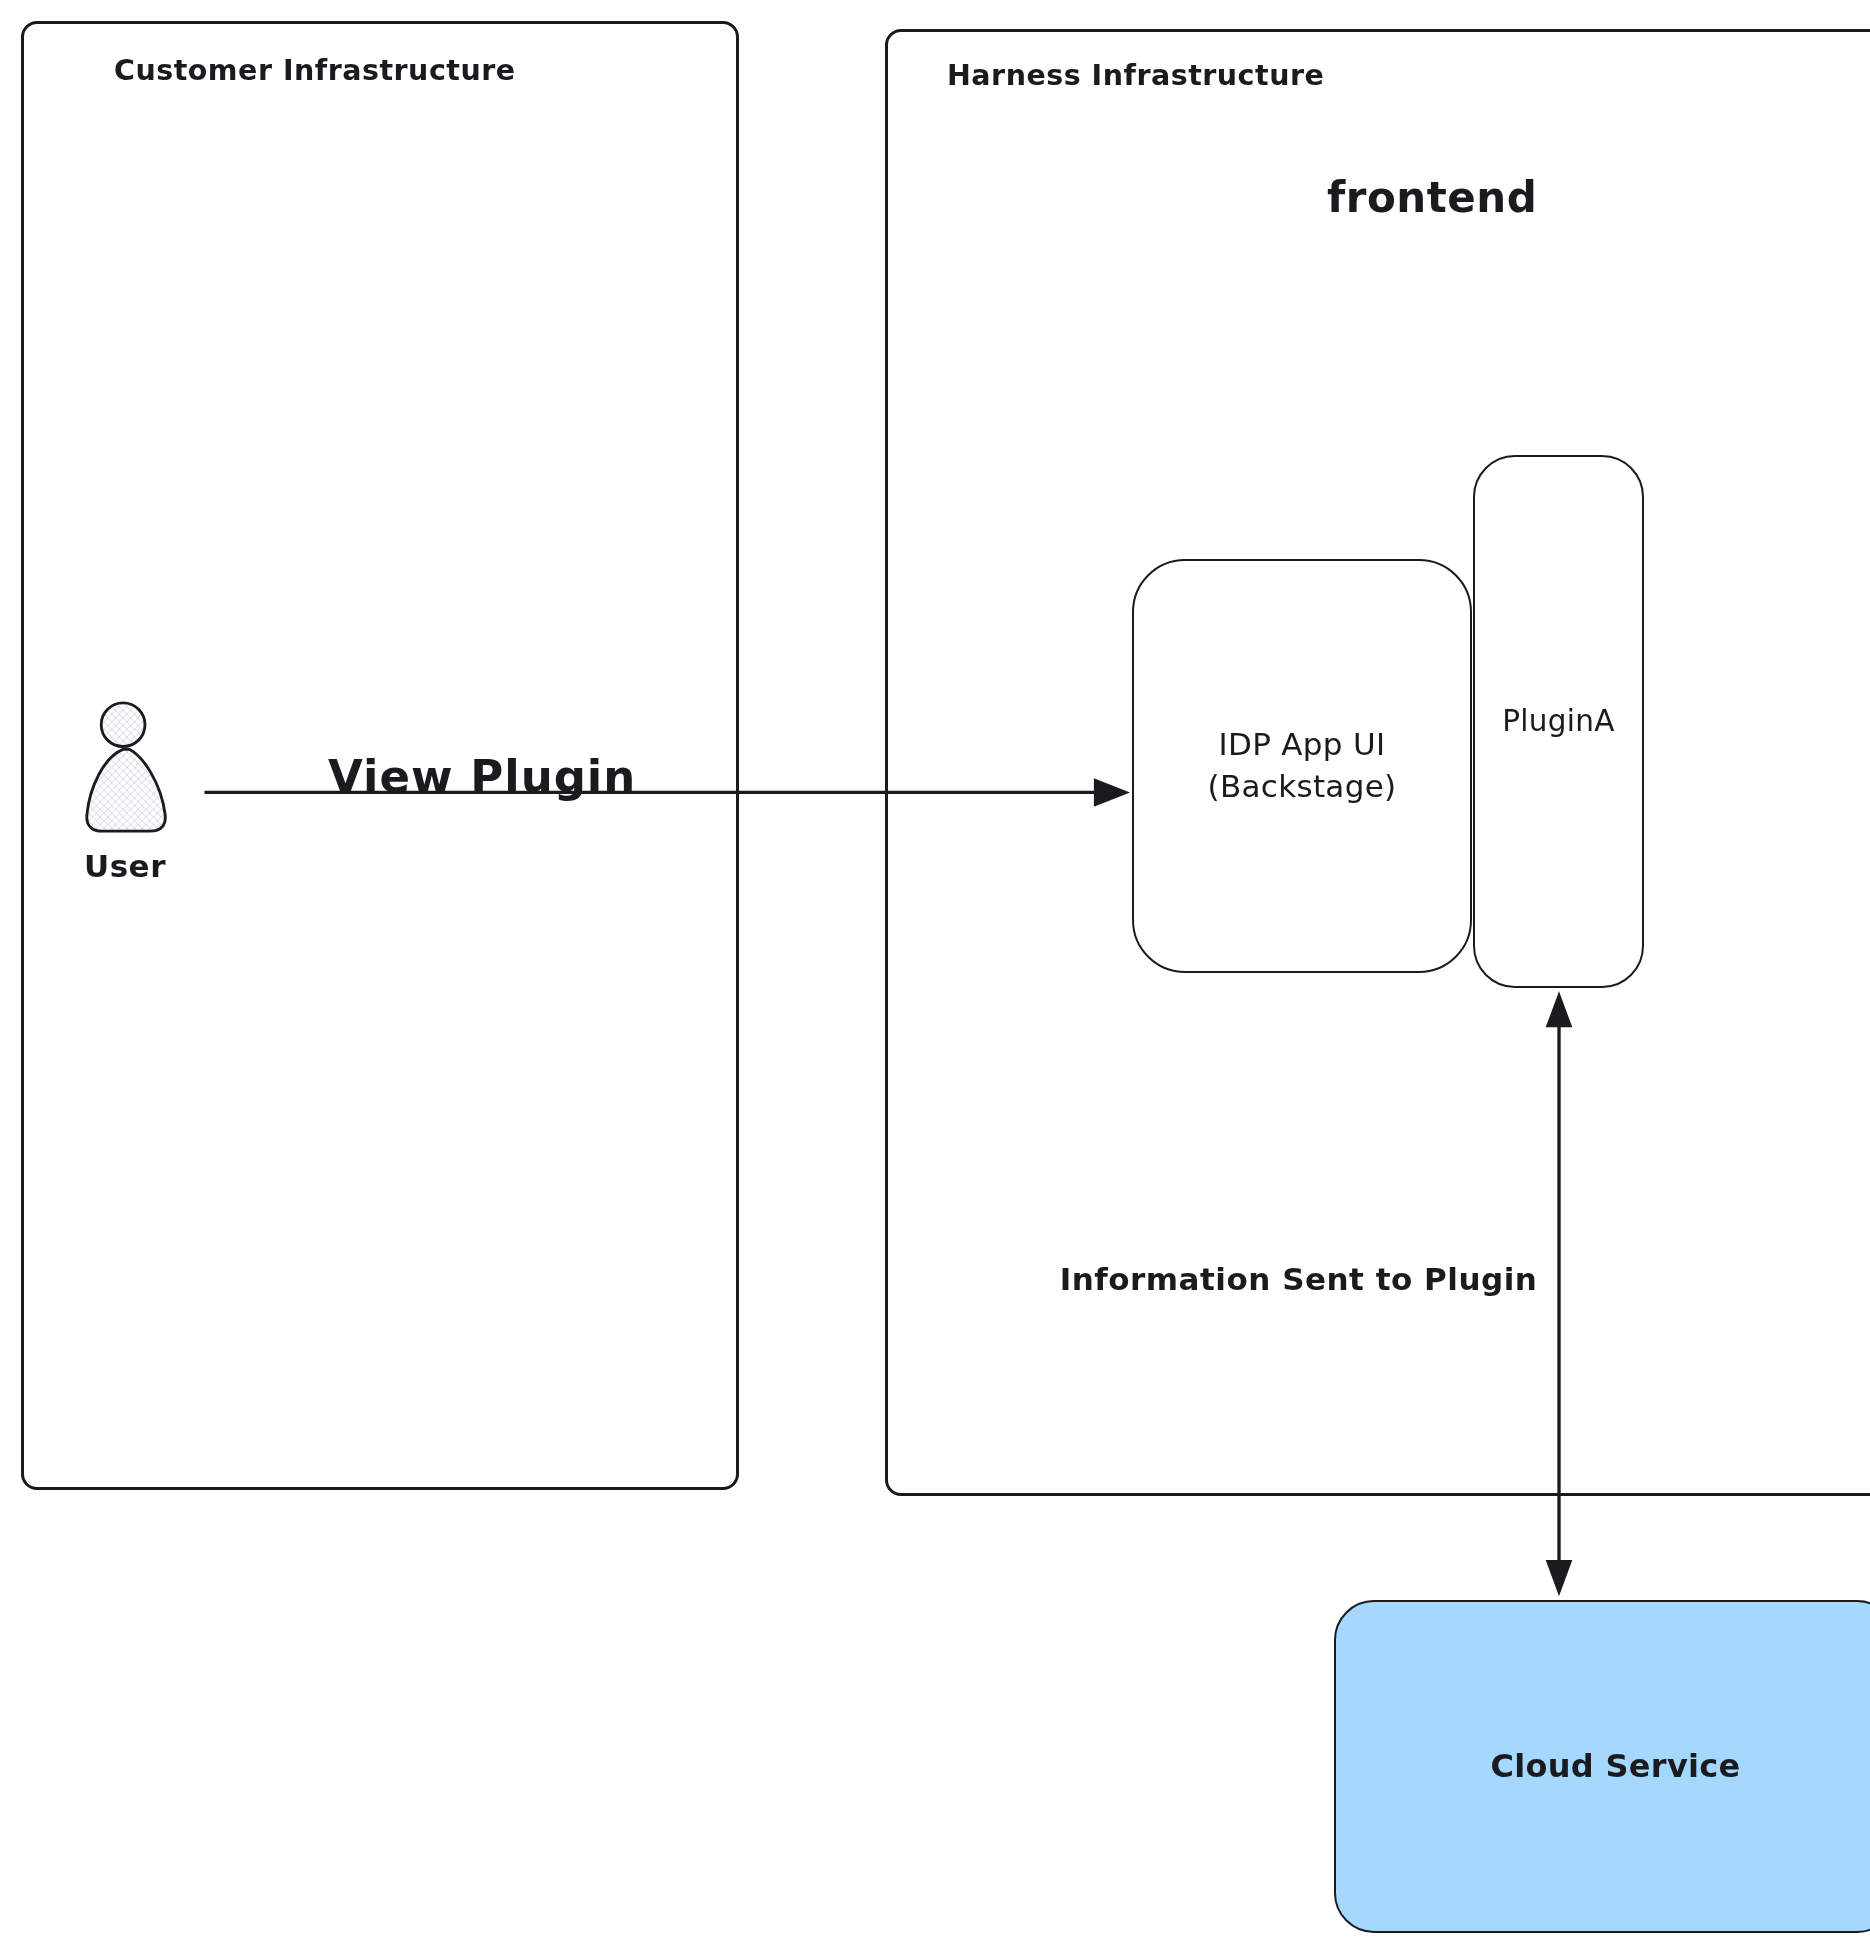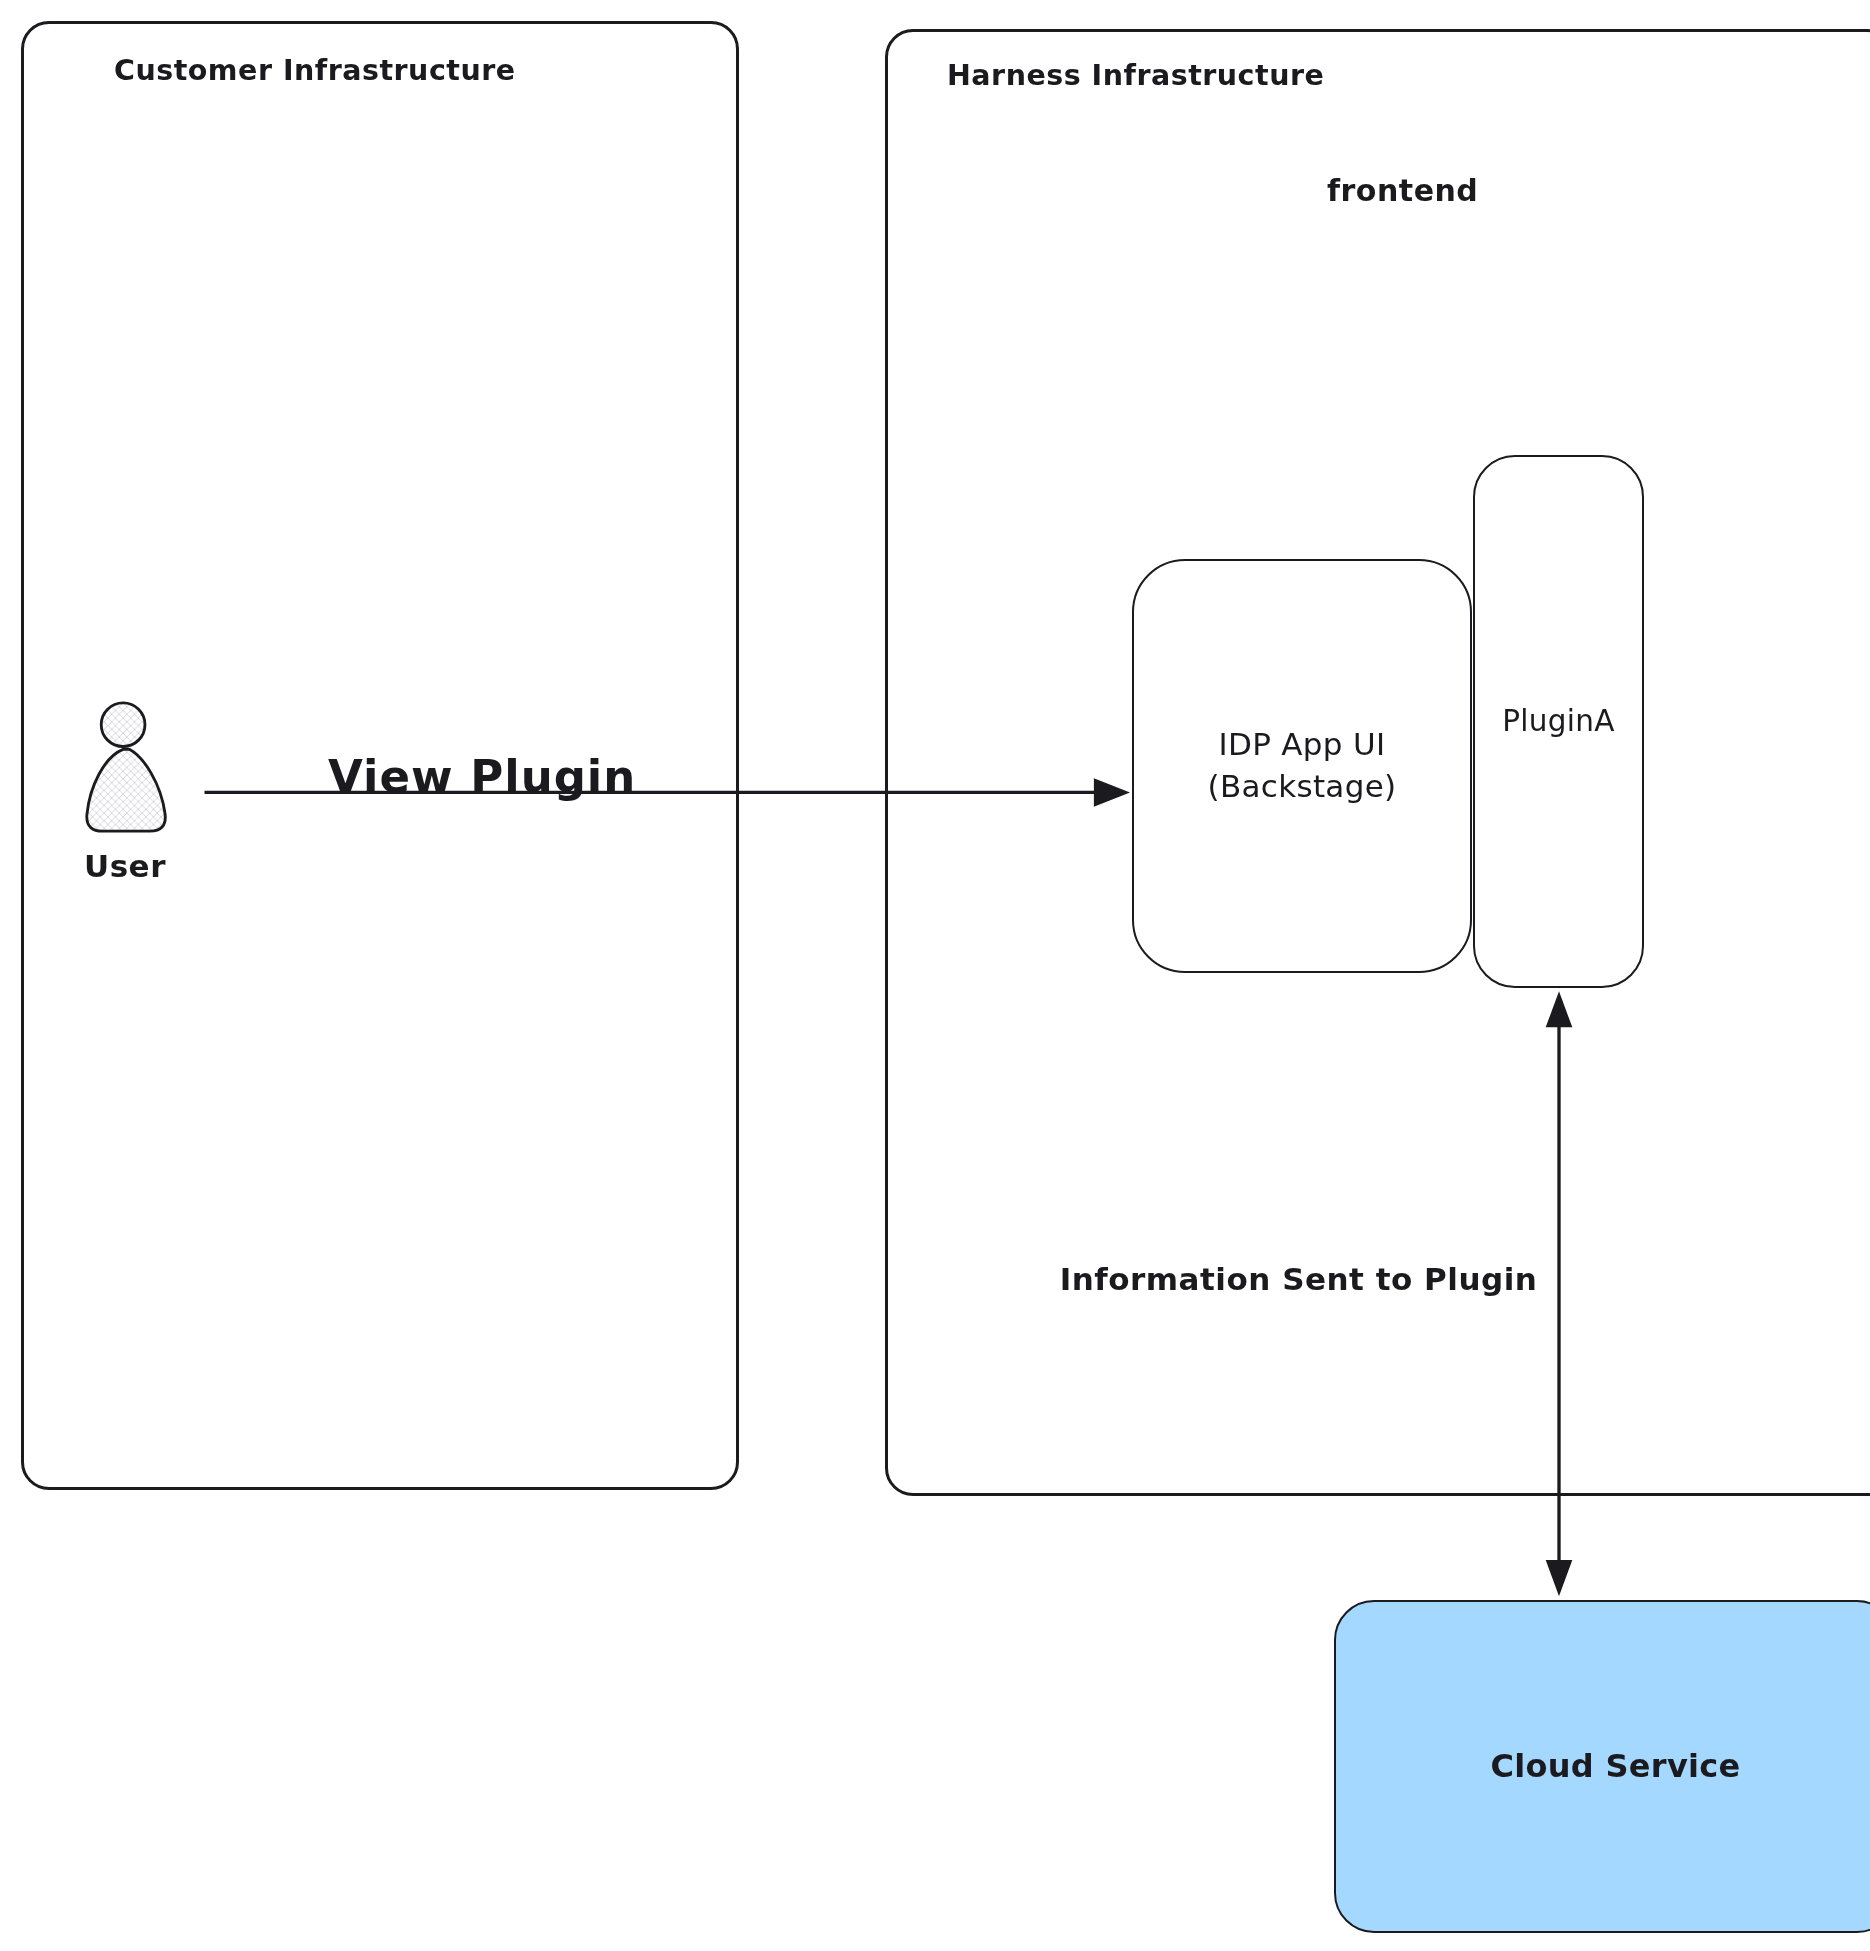--- a/index.html
+++ b/index.html
@@ -10,39 +10,39 @@
     font-family: "DejaVu Sans", sans-serif;
     color: #1b1b1f;
     position: relative;
     overflow: hidden;
   }
   .stage { position: absolute; inset: 0; }
 
   .box {
     position: absolute;
     border: 3.3px solid #1b1b1f;
-    border-radius: 28px;
+    border-radius: 16px;
     background: transparent;
   }
   .box-title {
     position: absolute;
     font-size: 28.5px;
     font-weight: 600;
     letter-spacing: 0.5px;
     white-space: nowrap;
   }
 
   .customer-box { left: 21px; top: 21px; width: 718px; height: 1469px; }
   .customer-title { left: 90px; top: 30px; }
 
   .harness-box { left: 885px; top: 28.5px; width: 1010px; height: 1467px; }
   .harness-title { left: 59px; top: 27px; }
   .frontend-label {
     position: absolute; left: 439px; top: 141px;
-    font-size: 30px; font-weight: 600; letter-spacing: 0.5px;
+    font-size: 42px; font-weight: 600; letter-spacing: 0.5px;
   }
 
   .node {
     position: absolute;
     border: 2.9px solid #1b1b1f;
     display: flex;
     flex-direction: column;
     align-items: center;
     justify-content: center;
     text-align: center;

